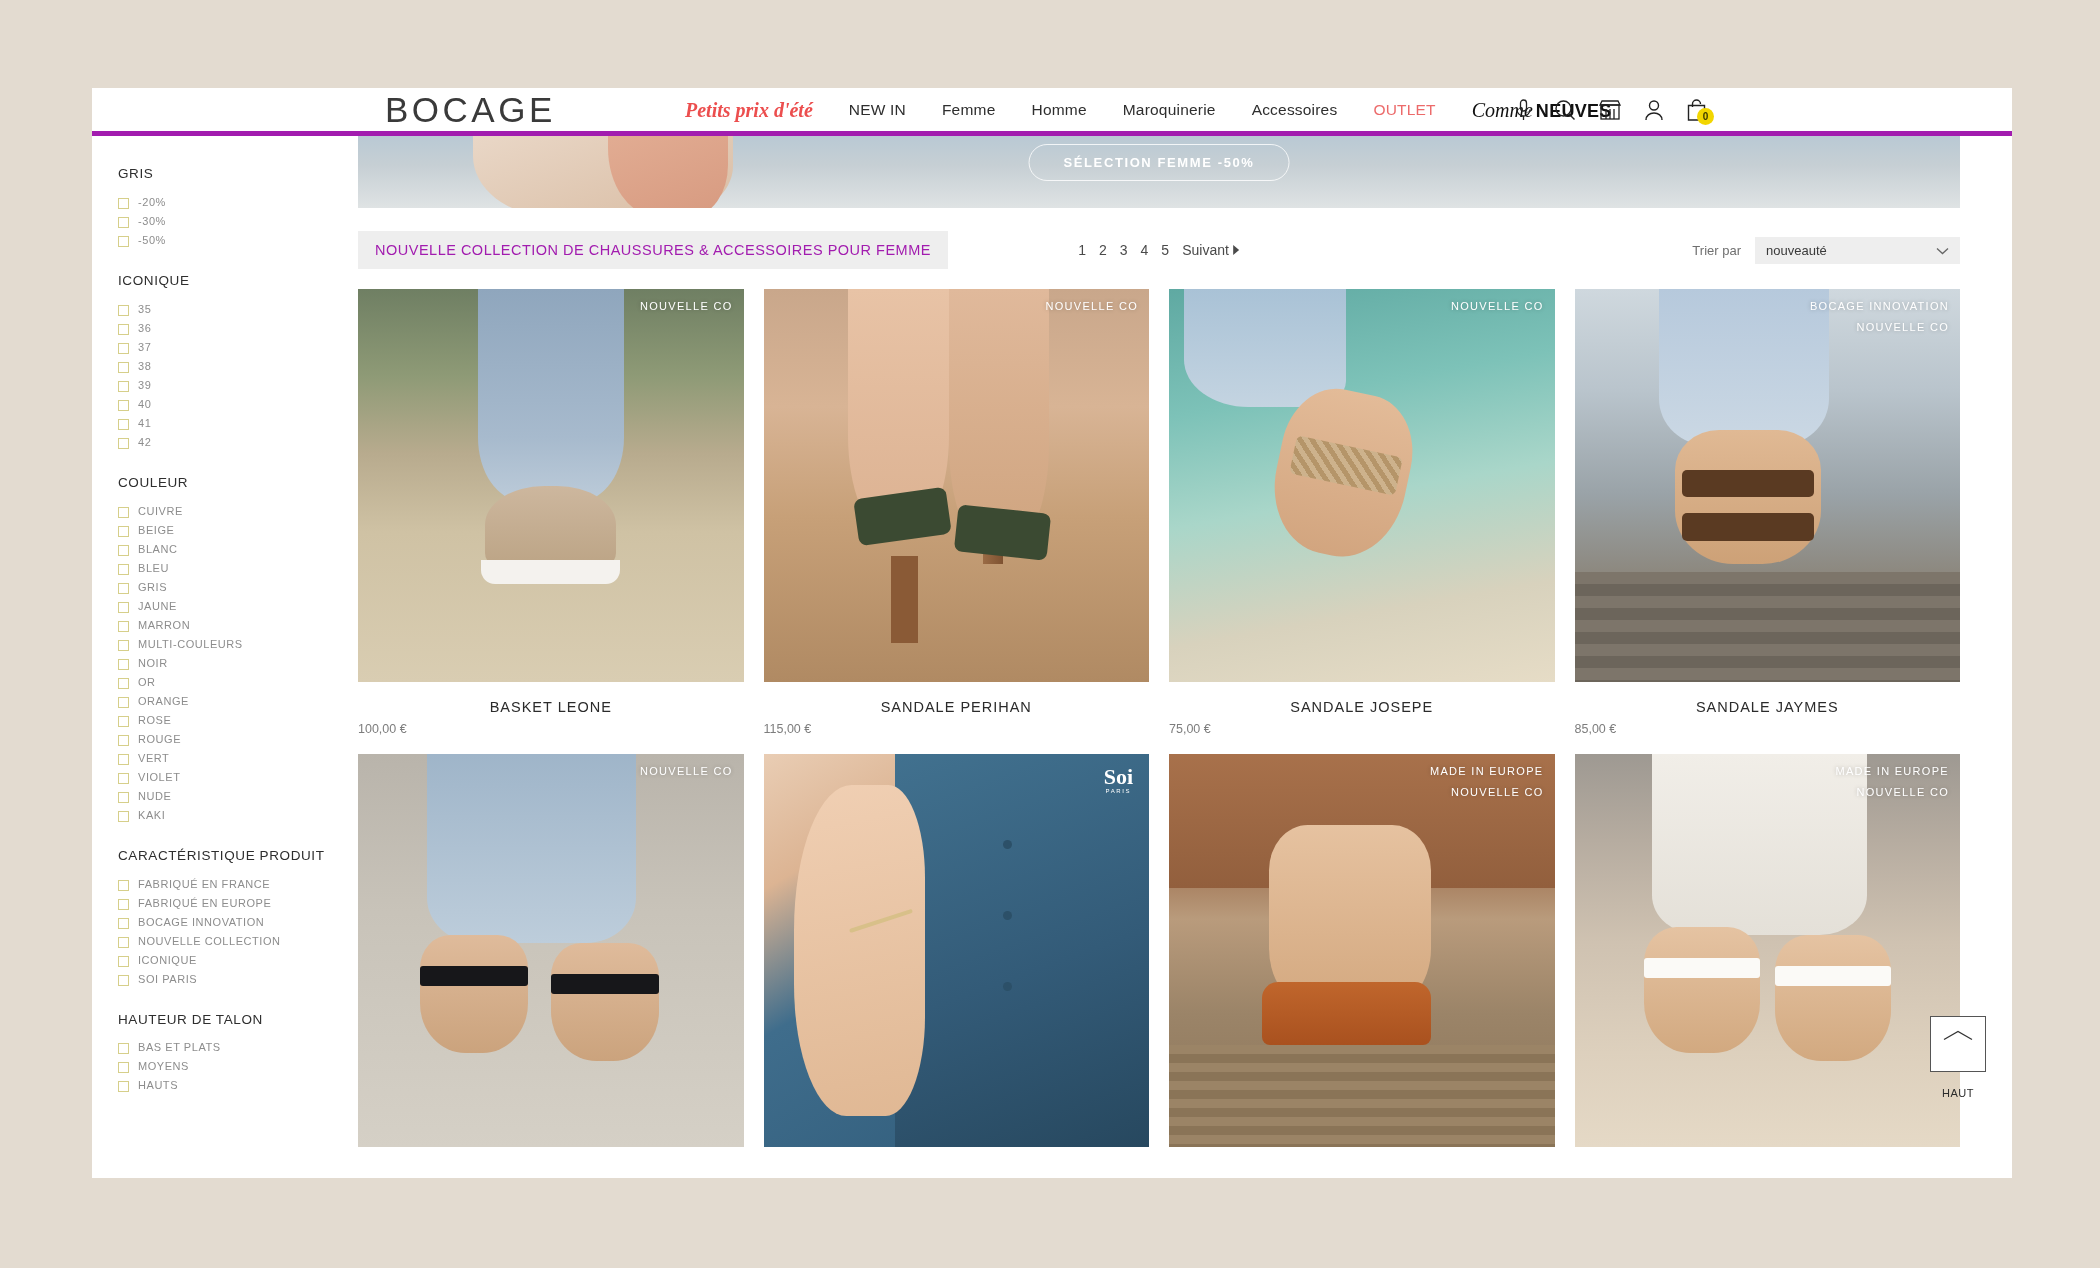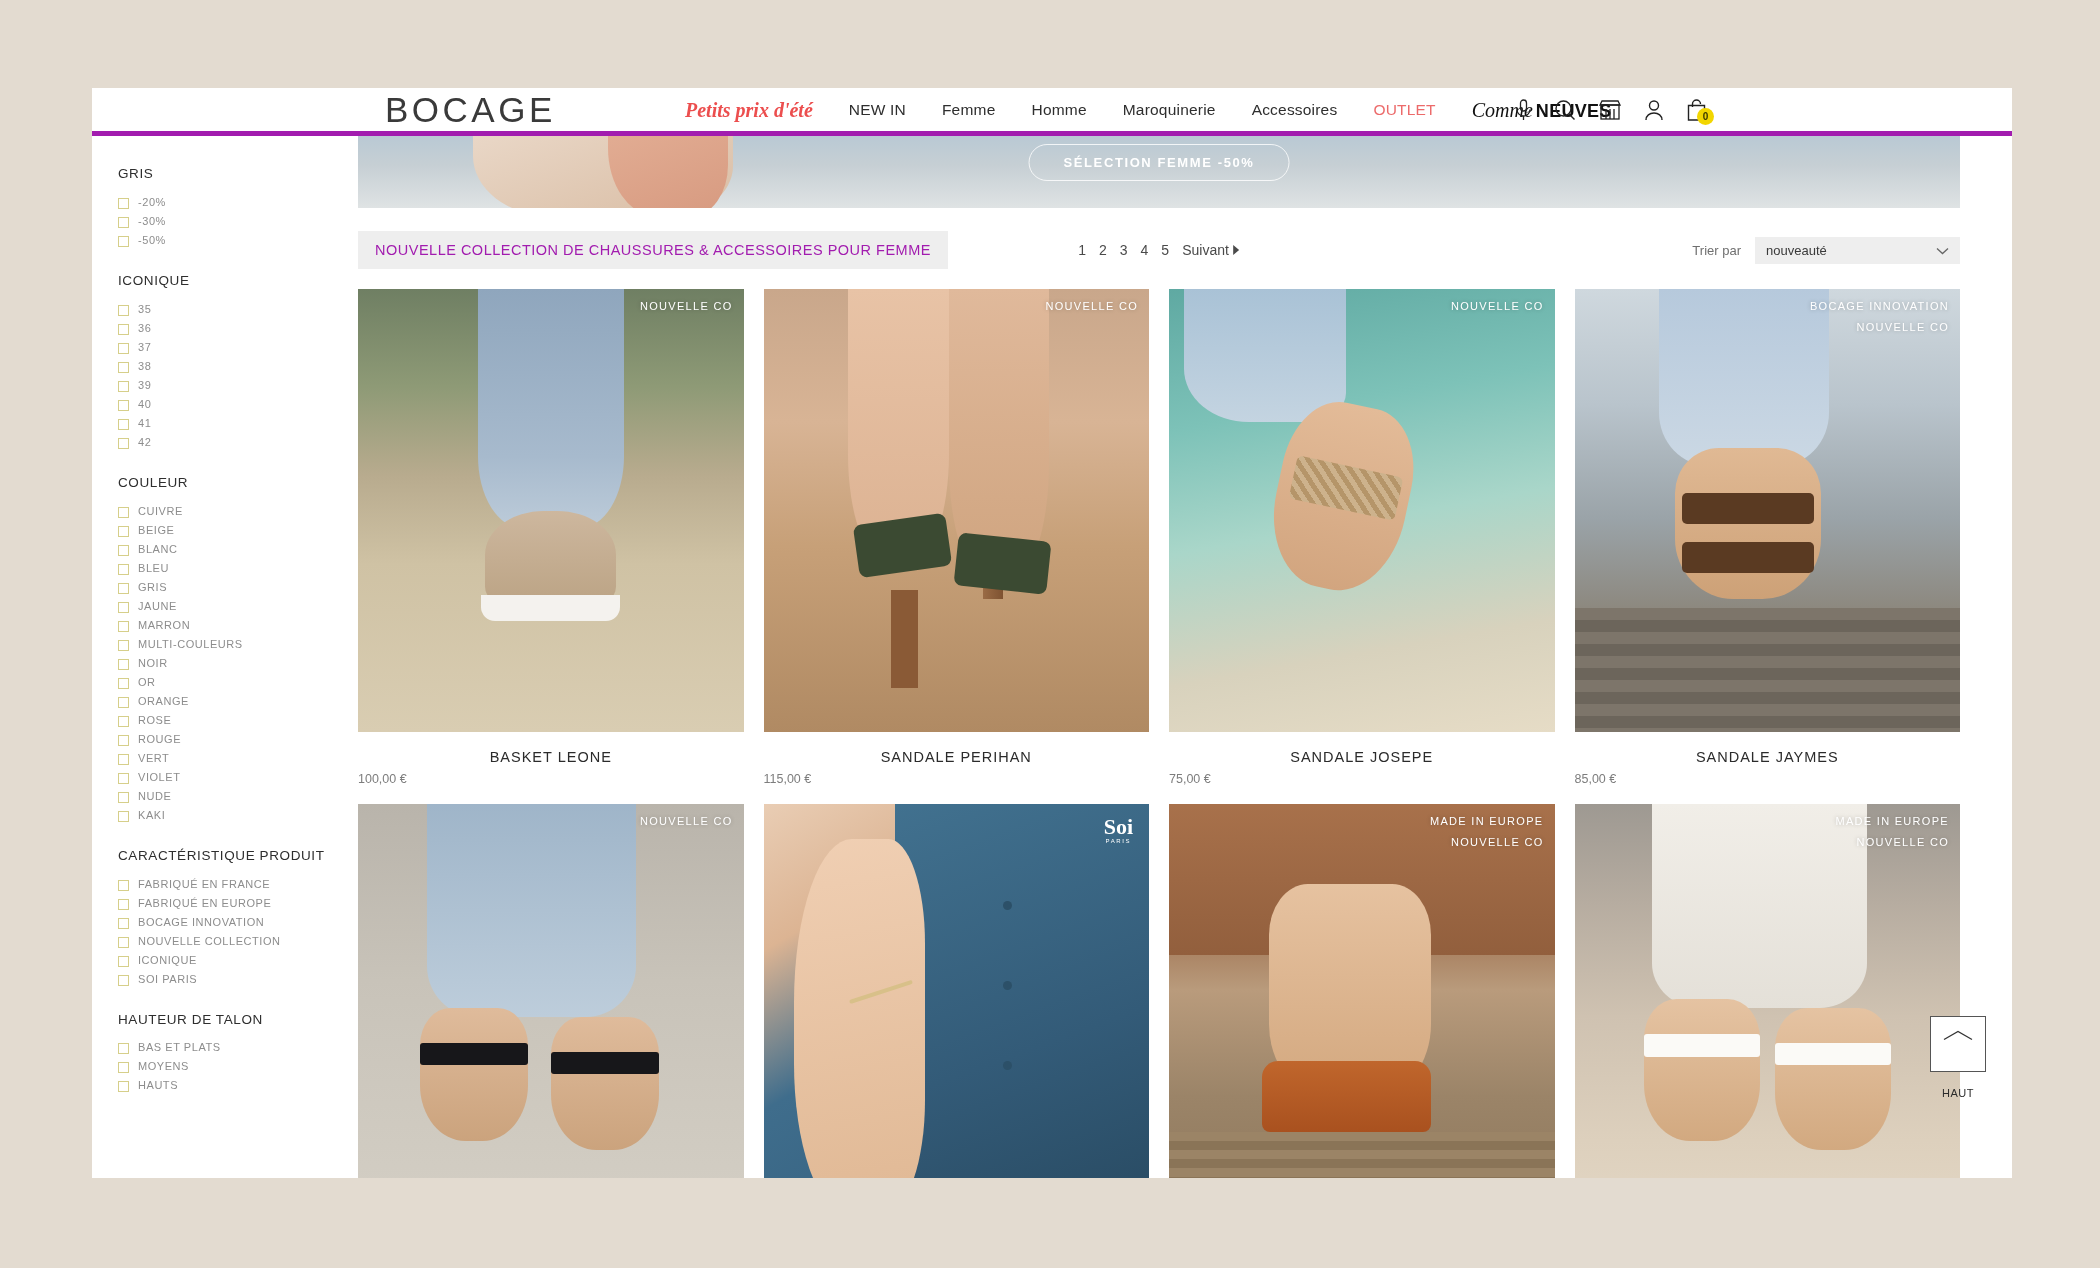--- a/index.html
+++ b/index.html
@@ -257,21 +257,21 @@
   
   .grid {
     display: grid;
     grid-template-columns: repeat(4, 1fr);
     gap: 18px 20px;
     margin: 0 26px;
   }
   .card { position: relative; }
   .card-img {
     width: 100%;
-    height: 443px;
+    height: 393px;
     position: relative;
     overflow: hidden;
     background: #cfc7bd;
   }
   .card-badges {
     position: absolute;
     right: 11px;
     top: 11px;
     display: flex;
     flex-direction: column;

